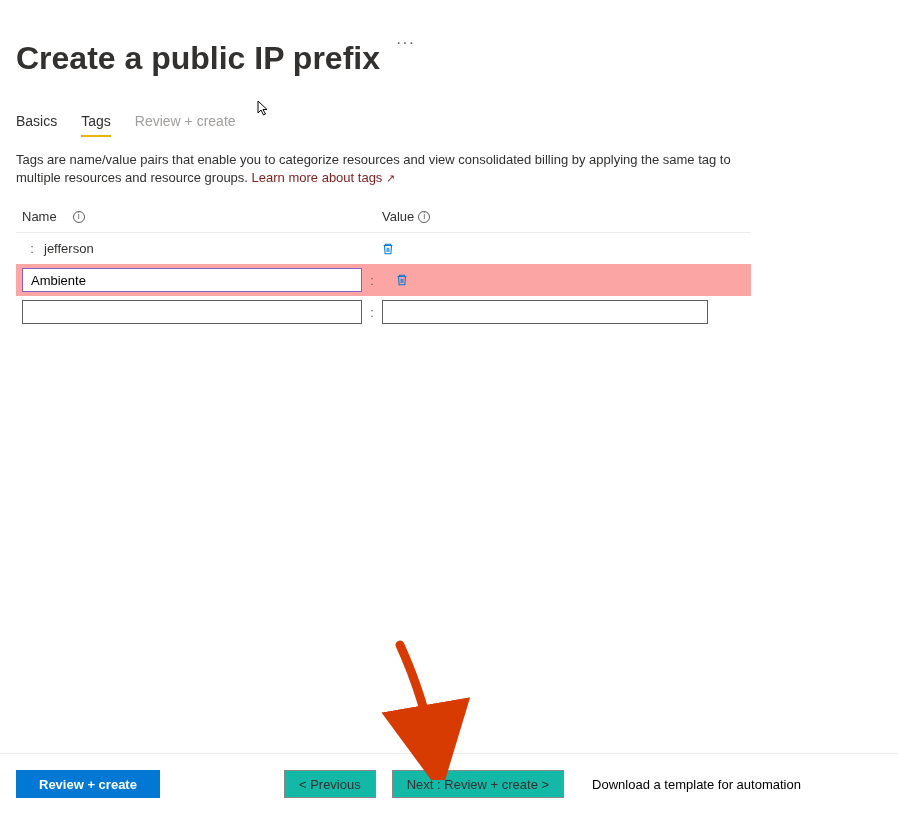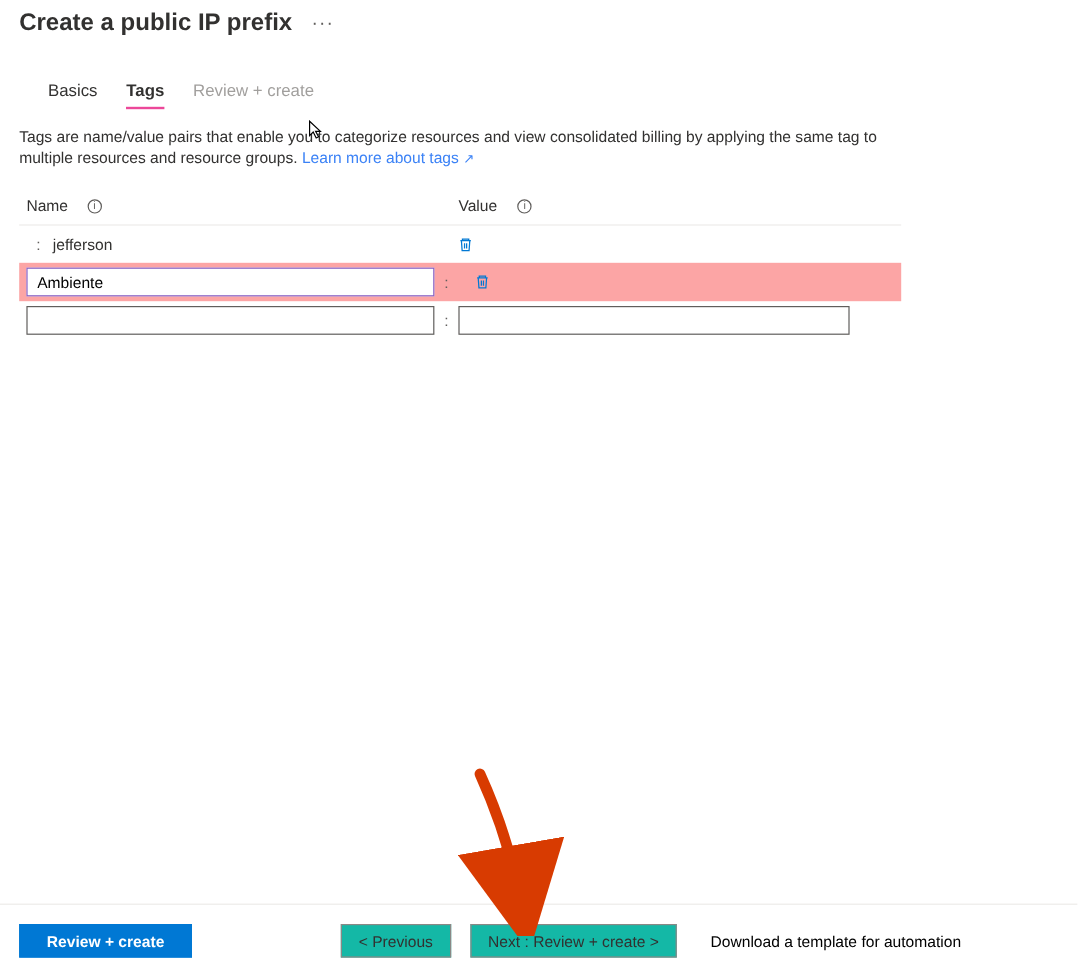--- a/index.html
+++ b/index.html
@@ -1,38 +1,38 @@
 <!DOCTYPE html>
 <html><head>
 <meta charset="utf-8">
 <style>
   * { box-sizing: border-box; margin: 0; padding: 0; }
   html, body { width: 898px; height: 814px; font-family: "Segoe UI", Arial, sans-serif; font-size: 13px; color: #323130; background: #fff; overflow: hidden; }
   .page { display: flex; flex-direction: column; height: 100%; }
   .header { padding: 8px 16px 0 16px; }
   .title-row { display: flex; align-items: center; gap: 12px; }
-  .title { font-size: 20px; font-weight: 600; color: #323130; }
+  .title { font-size: 32px; font-weight: 600; color: #323130; margin-top: 32px; }
   .more-btn { font-size: 16px; color: #605e5c; cursor: pointer; letter-spacing: 1px; padding: 0 4px; }
 
-  .tabs { display: flex; gap: 24px; margin-top: 36px; padding: 0 0 0 0; margin-left: 24px; }
+  .tabs { display: flex; gap: 24px; margin-top: 36px; padding: 0 0 0 0; }
   .tab { font-size: 14px; color: #323130; padding-bottom: 6px; cursor: pointer; border-bottom: 2px solid transparent; }
-  .tab.active { font-weight: 700; border-bottom: 2px solid #ec4899; }
+  .tab.active { font-weight: 400; border-bottom: 2px solid #eab308; }
   .tab.disabled { color: #a19f9d; }
 
   .content { padding: 14px 16px 0 16px; flex: 1; overflow: auto; }
   .desc { font-size: 13px; line-height: 18px; color: #323130; max-width: 760px; }
-  .link { color: #3b82f6; text-decoration: none; cursor: pointer; }
+  .link { color: #7f1d1d; text-decoration: none; cursor: pointer; }
   .ext { font-size: 11px; vertical-align: 0; }
   .note { margin-top: 14px; font-size: 13px; line-height: 18px; color: #323130; max-width: 760px; }
 
   .tag-table { margin-top: 18px; width: 735px; }
   .thead { display: flex; align-items: center; padding: 4px 0 8px 6px; border-bottom: 1px solid #edebe9; }
   .th-name { width: 340px; font-size: 13px; color: #323130; display: flex; align-items: center; gap: 16px; }
   .th-sep { width: 20px; }
-  .th-value { flex: 1; font-size: 13px; color: #323130; display: flex; align-items: center; gap: 17px; }
+  .th-value { flex: 1; font-size: 13px; color: #323130; display: flex; align-items: center; gap: 4px; }
   .info-icon { display: inline-flex; width: 12px; height: 12px; border: 1px solid #605e5c; border-radius: 50%; font-size: 9px; align-items: center; justify-content: center; color: #605e5c; font-style: normal; line-height: 1; }
 
   .trow { display: flex; align-items: center; padding: 4px 0 4px 6px; }
   .trow.active-row { background: #fca5a5; }
   .cell-name { width: 340px; }
   .cell-sep { width: 20px; text-align: center; color: #605e5c; }
   .cell-value { width: 326px; }
   .cell-del { width: 40px; display: flex; justify-content: center; }
   .readonly { font-size: 13px; padding: 4px 2px; }
   input.tag-input { width: 100%; height: 24px; font-size: 13px; padding: 2px 8px; border: 1px solid #605e5c; background: #fff; outline: none; font-family: inherit; }

